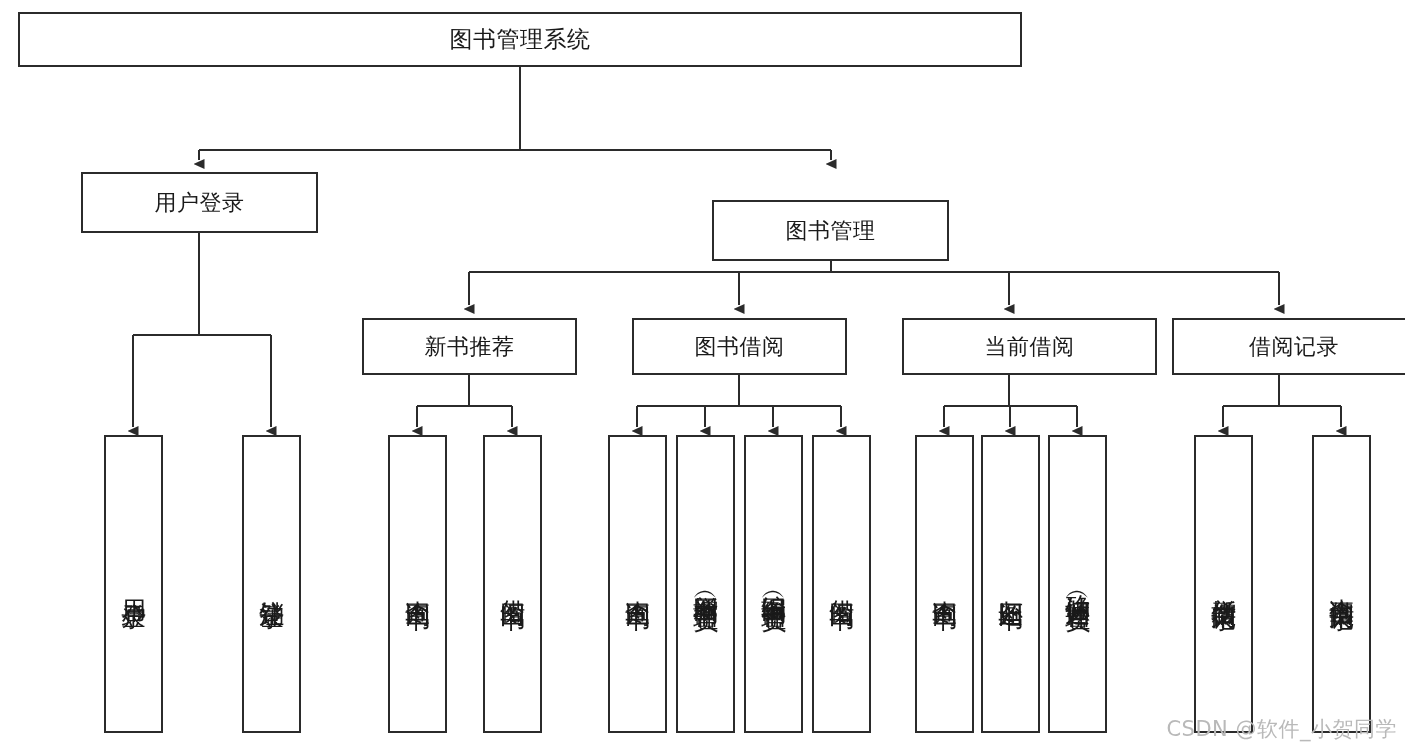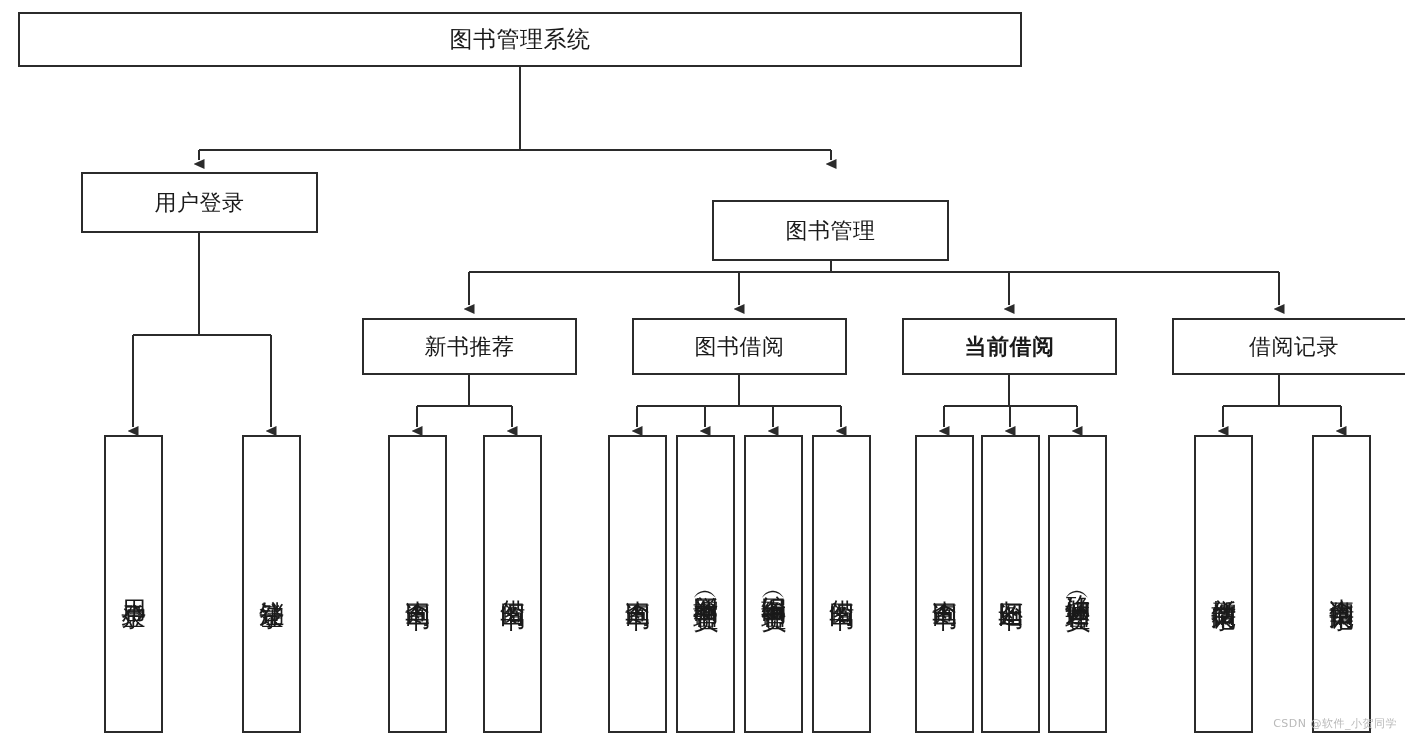--- a/index.html
+++ b/index.html
@@ -62,22 +62,22 @@
     text-orientation: upright;
     font-size: 25px;
     line-height: 1.02;
     letter-spacing: 2px;
     white-space: pre;
     max-height: 100%;
   }
   .watermark {
     position: absolute;
     right: 8px;
-    bottom: 16px;
-    font-size: 11px;
+    bottom: 4px;
+    font-size: 21px;
     color: #b9b9b9;
     letter-spacing: 0.5px;
     z-index: 5;
     white-space: nowrap;
     margin-top: 36px;
   }
 </style>
 </head>
 <body>
 
@@ -143,21 +143,21 @@
   <div class="node horiz" style="left:712px; top:172px; width:237px; height:61px;margin-top:28px;">
     <span class="node-label">图书管理</span>
   </div>
 
   <div class="node horiz" style="left:632px; top:318px; width:215px; height:57px;">
     <span class="node-label">图书借阅</span>
   </div>
   <div class="node horiz" style="left:362px; top:318px; width:215px; height:57px;">
     <span class="node-label">新书推荐</span>
   </div>
-  <div class="node horiz" style="left:902px; top:318px; width:215px; height:57px;font-weight:bold;">
+  <div class="node horiz" style="left:902px; top:318px; width:255px; height:57px;">
     <span class="node-label">当前借阅</span>
   </div>
   <div class="node horiz" style="left:1172px; top:318px; width:244px; height:57px;">
     <span class="node-label">借阅记录</span>
   </div>
 
   <div class="node vert" style="left:104px; top:435px; width:59px; height:298px;">
     <span class="node-label">用户登录</span>
   </div>
   <div class="node vert" style="left:242px; top:435px; width:59px; height:298px;">

